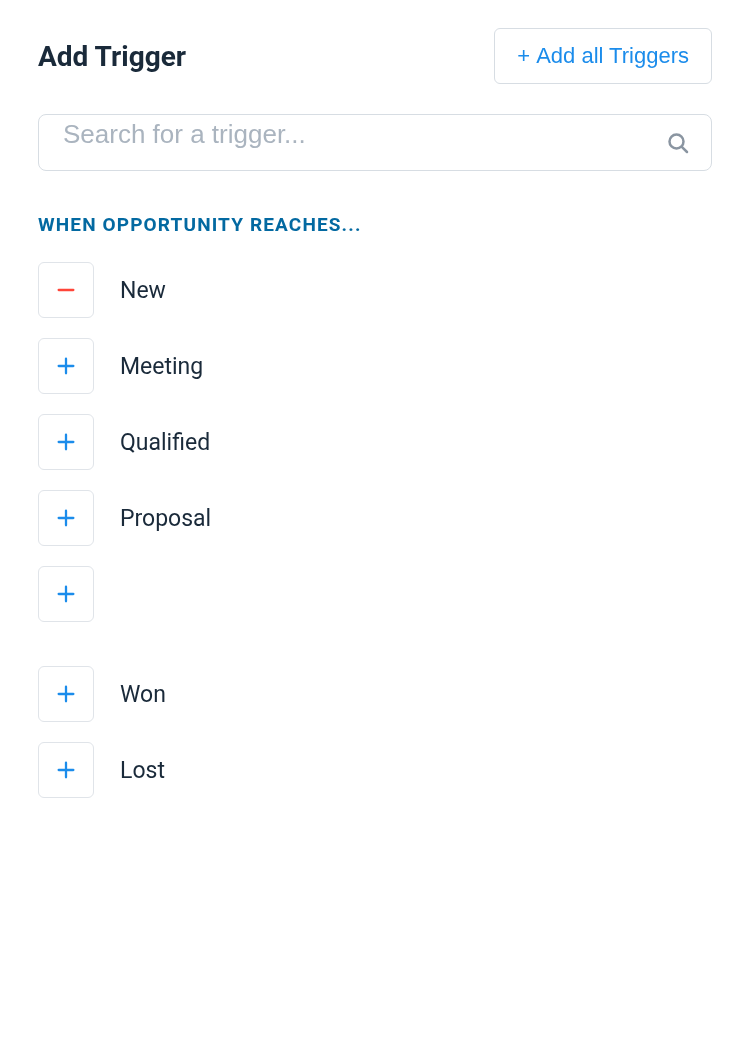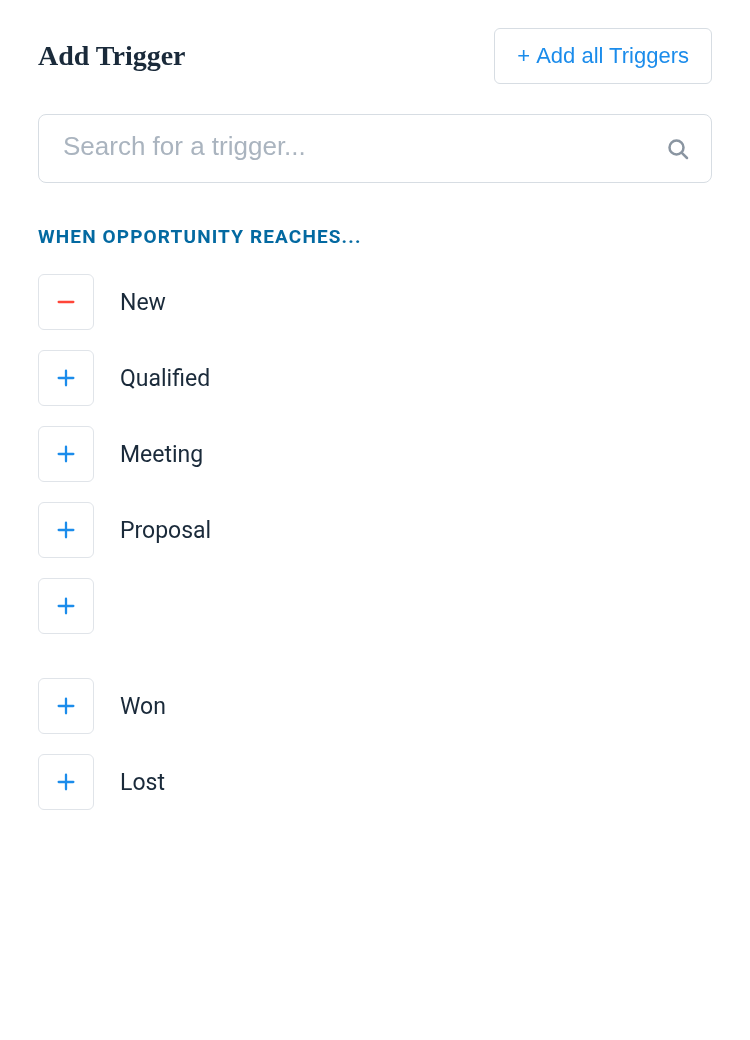--- a/index.html
+++ b/index.html
@@ -18,21 +18,20 @@
     .header {
       display: flex;
       justify-content: space-between;
       align-items: center;
       margin-bottom: 30px;
     }
     .page-title {
       font-size: 28px;
       font-weight: 700;
       color: #1a2a3a;
-      font-family: Liberation Serif, serif;
     }
     .add-all-btn {
       border: 1px solid #d7dde3;
       border-radius: 6px;
       background: #fff;
       color: #1b8ceb;
       font-size: 22px;
       font-weight: 500;
       padding: 14px 22px;
       cursor: pointer;
@@ -45,21 +44,21 @@
       line-height: 1;
     }
     .search-wrapper {
       position: relative;
       margin-bottom: 42px;
     }
     .search-input {
       width: 100%;
       border: 1px solid #d7dde3;
       border-radius: 8px;
-      padding: 16px 56px 20px 24px;
+      padding: 4px 56px 20px 24px;
       font-size: 26px;
       color: #1a2a3a;
       outline: none;
       background: #fff;
     }
     .search-input::placeholder {
       color: #aab4bf;
     }
     .search-icon {
       position: absolute;
@@ -147,40 +146,40 @@
     <span class="trigger-label">New</span>
   </div>
 
   <div class="trigger-row">
     <button class="toggle-btn plus">
       <svg viewBox="0 0 24 24" fill="none" stroke-width="2.5" stroke-linecap="round">
         <line x1="12" y1="4" x2="12" y2="20"></line>
         <line x1="4" y1="12" x2="20" y2="12"></line>
       </svg>
     </button>
+    <span class="trigger-label">Meeting</span>
+  </div>
+
+  <div class="trigger-row">
+    <button class="toggle-btn plus">
+      <svg viewBox="0 0 24 24" fill="none" stroke-width="2.5" stroke-linecap="round">
+        <line x1="12" y1="4" x2="12" y2="20"></line>
+        <line x1="4" y1="12" x2="20" y2="12"></line>
+      </svg>
+    </button>
     <span class="trigger-label">Qualified</span>
   </div>
 
   <div class="trigger-row">
     <button class="toggle-btn plus">
       <svg viewBox="0 0 24 24" fill="none" stroke-width="2.5" stroke-linecap="round">
         <line x1="12" y1="4" x2="12" y2="20"></line>
         <line x1="4" y1="12" x2="20" y2="12"></line>
       </svg>
     </button>
-    <span class="trigger-label">Meeting</span>
-  </div>
-
-  <div class="trigger-row">
-    <button class="toggle-btn plus">
-      <svg viewBox="0 0 24 24" fill="none" stroke-width="2.5" stroke-linecap="round">
-        <line x1="12" y1="4" x2="12" y2="20"></line>
-        <line x1="4" y1="12" x2="20" y2="12"></line>
-      </svg>
-    </button>
     <span class="trigger-label">Proposal</span>
   </div>
 
   <div class="trigger-row">
     <button class="toggle-btn plus">
       <svg viewBox="0 0 24 24" fill="none" stroke-width="2.5" stroke-linecap="round">
         <line x1="12" y1="4" x2="12" y2="20"></line>
         <line x1="4" y1="12" x2="20" y2="12"></line>
       </svg>
     </button>

